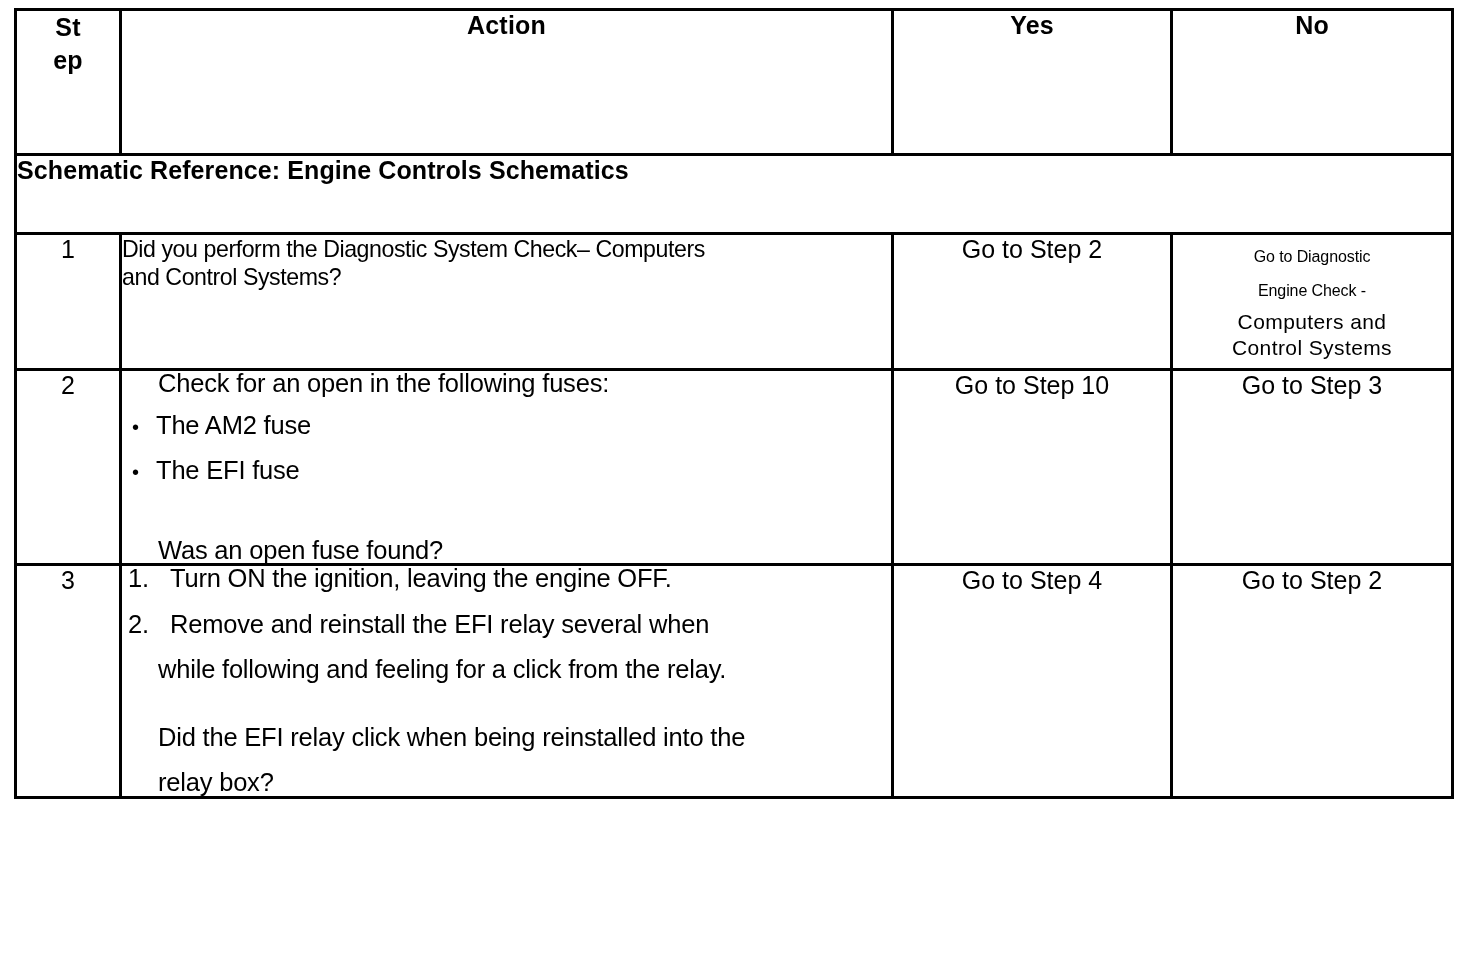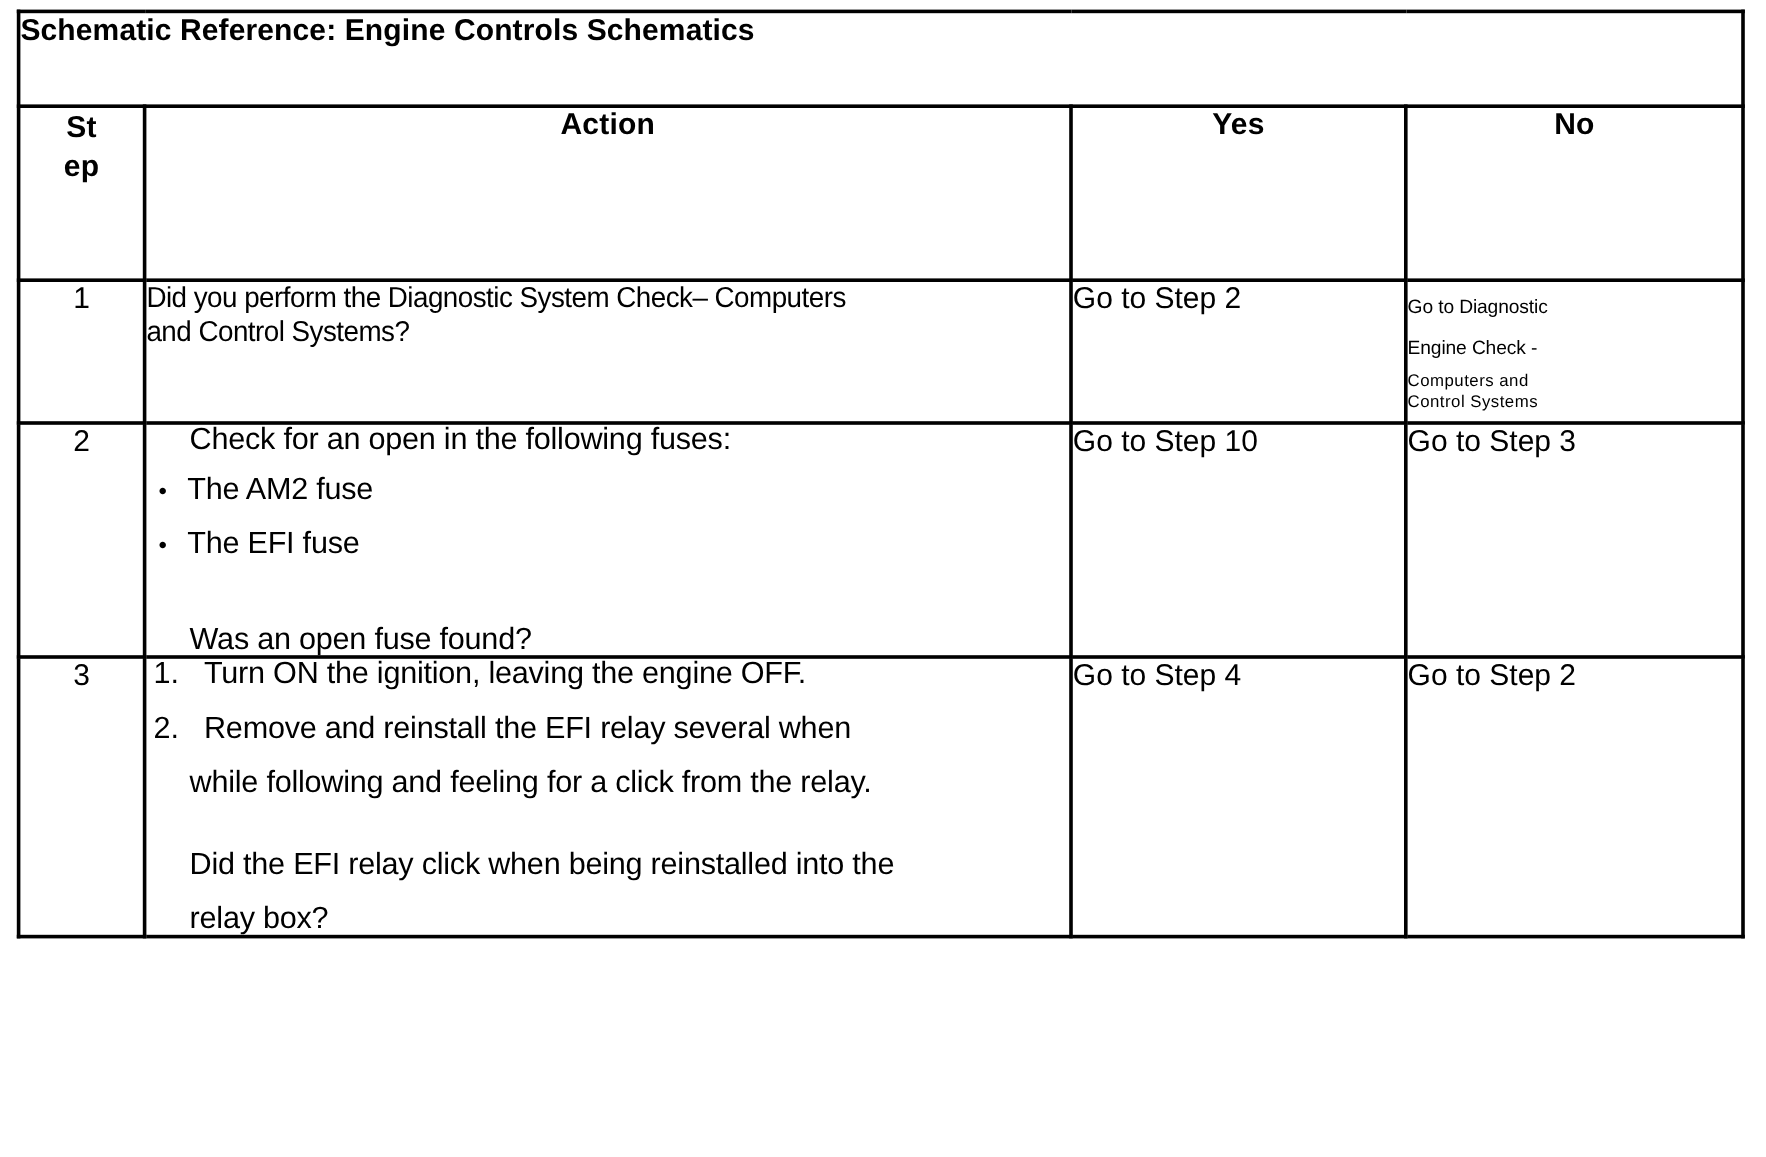--- a/index.html
+++ b/index.html
@@ -135,71 +135,71 @@
   }
   .num-text { flex: 1 1 auto; }
 
   .gap-sm { height: 22px; }
   .gap-md { height: 34px; }
 
   .indent-1 { }
 
   
   .ans-cell {
-    text-align: left;
+    text-align: center;
     vertical-align: bottom;
     font-size: 25px;
     padding-bottom: 14px;
   }
   .ans-cell.stacked {
     vertical-align: top;
     padding-top: 14px;
     padding-bottom: 8px;
   }
   .ans-big {
     font-size: 16px;
     line-height: 1.0;
     margin-bottom: 18px;
     letter-spacing: -0.1px;
   }
   .ans-big.second { margin-bottom: 10px; }
   .ans-small {
-    font-size: 14px;
+    font-size: 21px;
     line-height: 1.22;
     letter-spacing: 0.4px;
   }
 </style>
 </head>
 <body>
 
 <div id="page">
 
   <table class="diag">
     <colgroup>
       <col class="c-step">
       <col class="c-action">
       <col class="c-yes">
       <col class="c-no">
     </colgroup>
     <tbody>
 
       <tr>
-        <td class="schem-cell" colspan="4">Schematic Reference: Engine Controls Schematics</td>
-      </tr>
-
-      <tr>
         <td class="hdr-cell">
           <div class="hdr-step-lines">
             <div>St</div>
             <div>ep</div>
           </div>
         </td>
         <td class="hdr-cell">Action</td>
         <td class="hdr-cell">Yes</td>
         <td class="hdr-cell">No</td>
+      </tr>
+
+      <tr>
+        <td class="schem-cell" colspan="4">Schematic Reference: Engine Controls Schematics</td>
       </tr>
 
       <tr>
         <td class="step-cell">1</td>
         <td class="action-cell">
           <div class="act-narrow">
             <div>Did you perform the Diagnostic System Check– Computers</div>
             <div>and Control Systems?</div>
           </div>
         </td>

